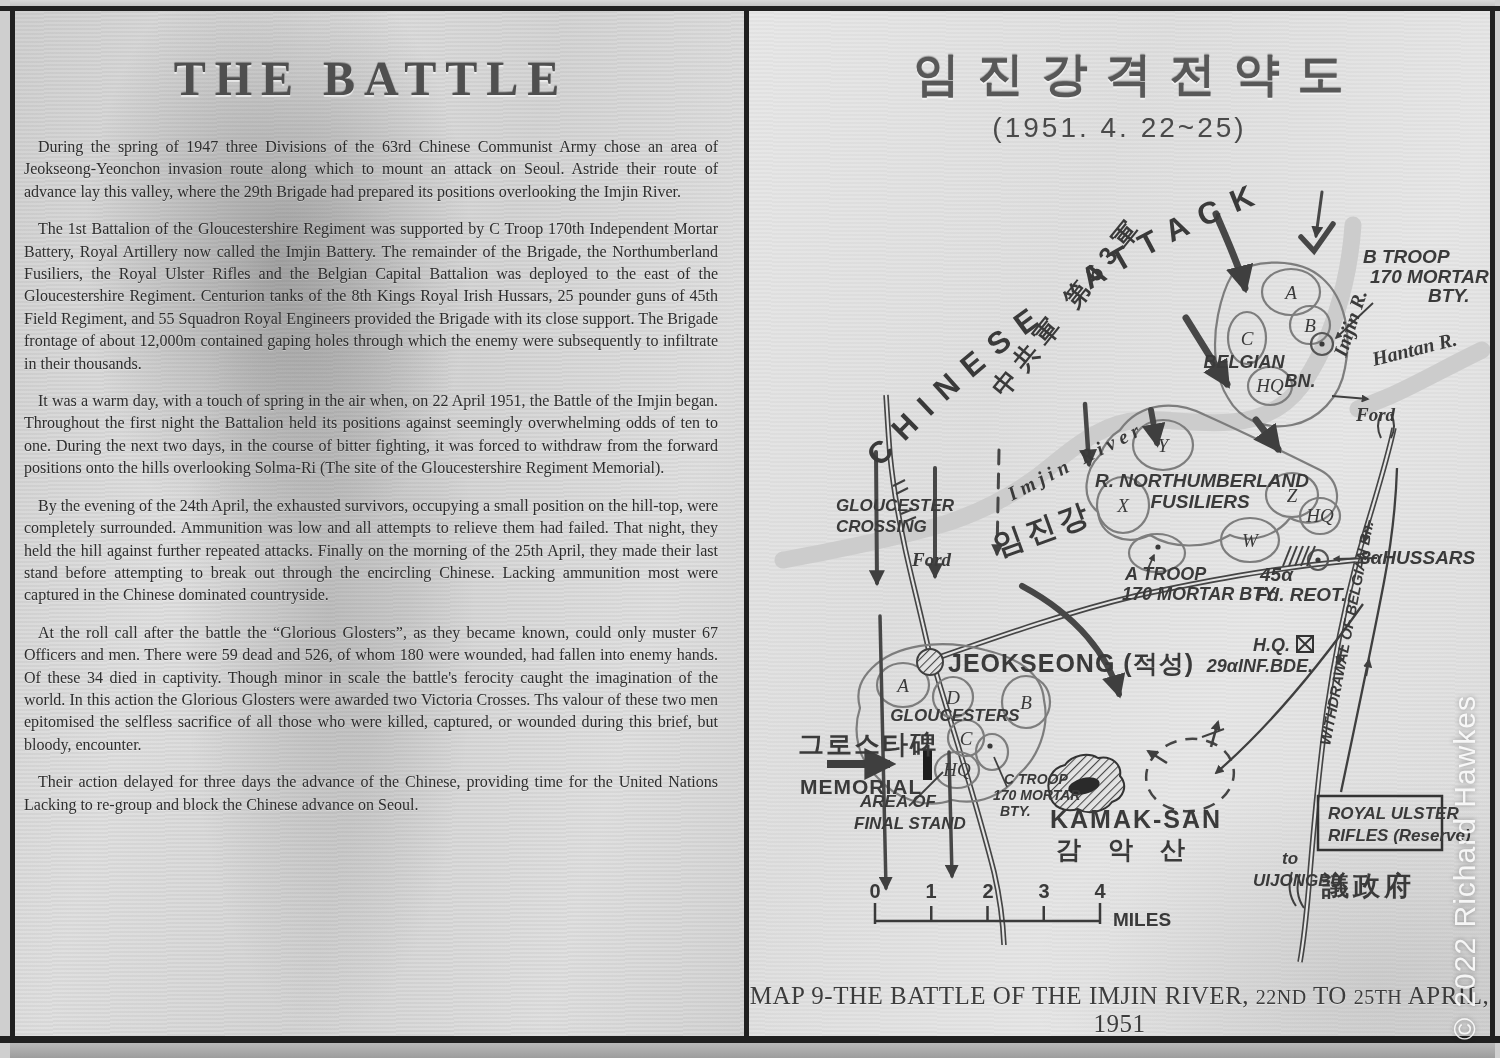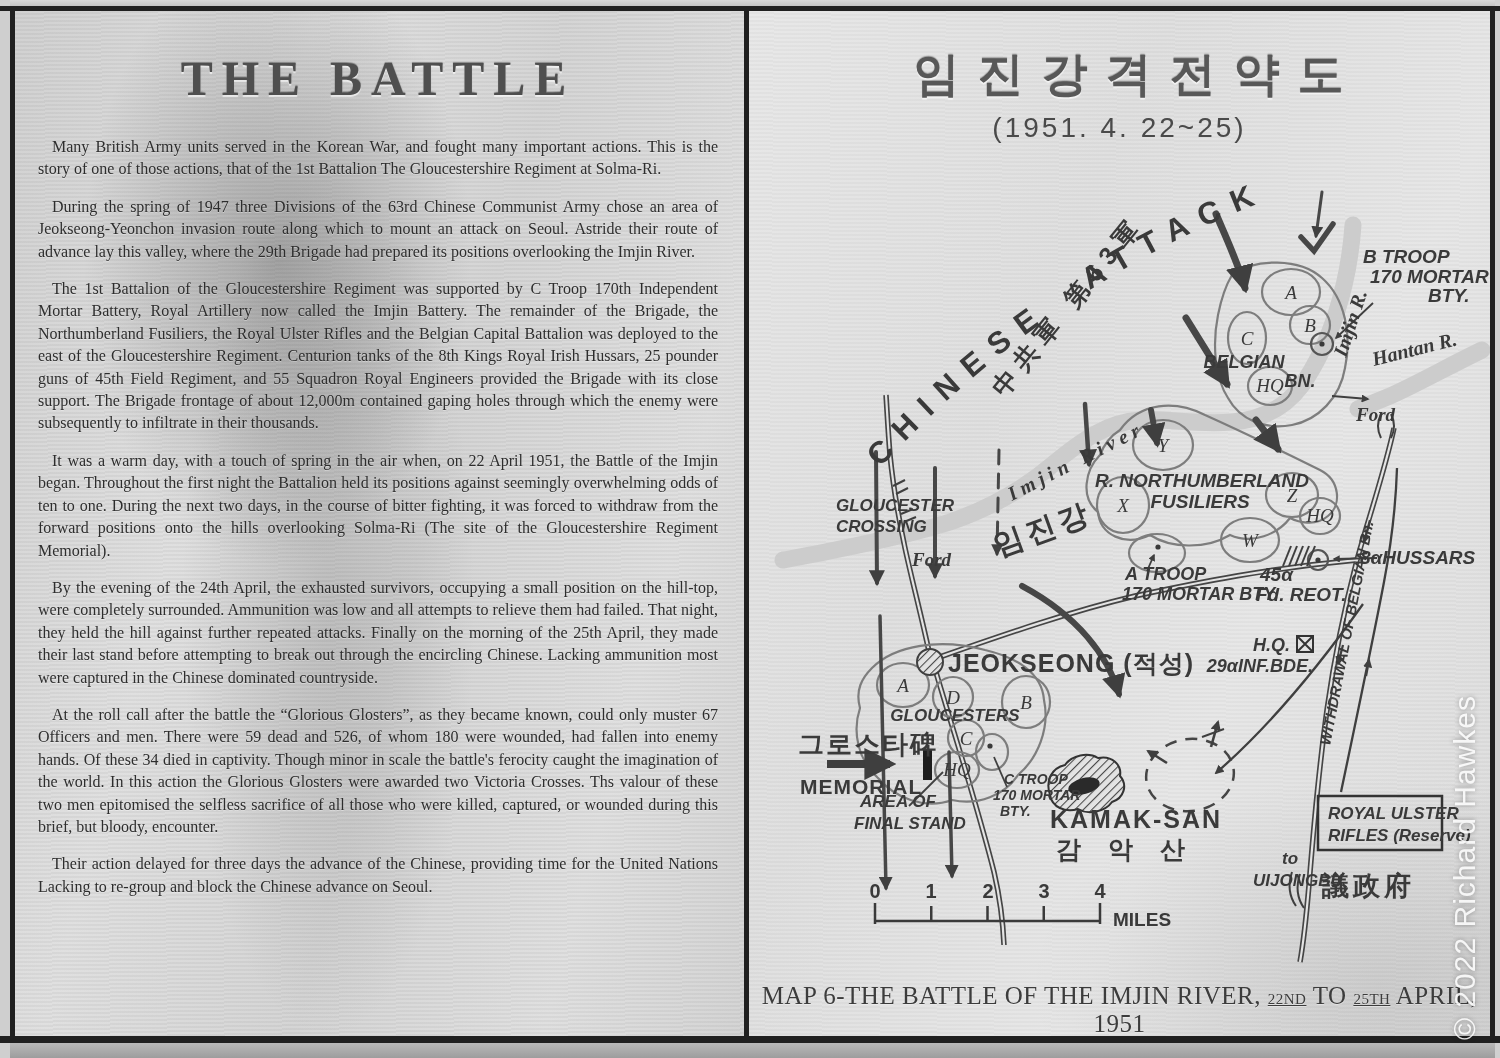--- a/index.html
+++ b/index.html
@@ -27,40 +27,40 @@
       radial-gradient(ellipse 210px 620px at 43% 58%, rgba(50,50,50,0.16), rgba(0,0,0,0) 70%),
       repeating-linear-gradient(179deg, rgba(255,255,255,0.05) 0 2px, rgba(0,0,0,0.03) 2px 4px),
       linear-gradient(105deg,#cfcfcf,#dedede 30%,#d3d3d3 55%,#dedede 80%,#d2d2d2);}
   #panel-right{left:749px;width:741px;
     background:
       radial-gradient(ellipse 500px 300px at 85% 95%, rgba(40,40,40,0.10), rgba(0,0,0,0) 70%),
       repeating-linear-gradient(181deg, rgba(255,255,255,0.05) 0 2px, rgba(0,0,0,0.025) 2px 4px),
       linear-gradient(115deg,#e7e7e7,#dedede 35%,#e6e6e6 65%,#dadada);}
 
   
-  #panel-left .inner{padding:40px 26px 0 23px;}
+  #panel-left .inner{padding:40px 26px 0 9px;}
   h1.battle-title{margin:0 0 30px 0;text-align:center;
     font-family:"Liberation Serif",serif;font-weight:bold;
     font-size:48px;letter-spacing:9px;color:#4f4f4f;
     text-shadow:0 2px 1px rgba(255,255,255,0.65), 0 -1px 1px rgba(0,0,0,0.35);}
   .body-text p{margin:0 0 15px 0;font-family:"Liberation Serif",serif;
     font-size:16px;line-height:22.4px;text-align:justify;text-indent:14px;
     color:#2d2d2d;text-shadow:0 1px 0 rgba(255,255,255,0.35);}
 
   
   .kr-title{margin-top:33px;text-align:center;font-family:"Liberation Serif",serif;
     font-weight:bold;font-size:46px;letter-spacing:18px;color:#585858;
     text-shadow:0 2px 1px rgba(255,255,255,0.6), 0 -1px 1px rgba(0,0,0,0.3);margin-left:36px;}
   .kr-sub{margin-top:6px;text-align:center;font-family:Liberation Sans, sans-serif;
     font-size:28px;letter-spacing:3px;color:#4a4a4a;}
   #map-svg{position:absolute;left:0;top:0;}
   .map-caption{position:absolute;left:0;top:971px;width:100%;text-align:center;
     font-family:"Liberation Serif",serif;font-size:25px;color:#3c3c3c;letter-spacing:0.5px;
     text-shadow:0 1px 0 rgba(255,255,255,0.4);}
-  .map-caption .sm{font-size:15px;text-decoration:underline;}
+  .map-caption .sm{font-size:20px;}
 
   
   text{font-family:"Liberation Sans",sans-serif;fill:#3a3a3a;}
   .lbl{font-style:italic;font-weight:bold;}
   .lbl-u{font-weight:bold;}
   .riv{font-family:"Liberation Serif",serif;font-style:italic;font-weight:bold;}
   .unit{font-family:"Liberation Serif",serif;font-style:italic;font-size:19px;text-anchor:middle;}
 
   
   #watermark{position:absolute;left:1448px;top:1040px;transform:rotate(-90deg);
@@ -79,21 +79,20 @@
   <div class="seam" id="seam-top"></div>
   <div class="seam" id="seam-bottom"></div>
   <div class="seam" id="seam-left"></div>
   <div class="seam" id="seam-mid"></div>
   <div class="seam" id="seam-right"></div>
 
   <div class="panel" id="panel-left">
     <div class="inner">
       <h1 class="battle-title">THE BATTLE</h1>
       <div class="body-text">
-        <p>Many British Army units served in the Korean War, and fought many important actions. This is the story of one of those actions, that of the 1st Battalion The Gloucestershire Regiment at Solma-Ri.</p>
         <p>During the spring of 1947 three Divisions of the 63rd Chinese Communist Army chose an area of Jeokseong-Yeonchon invasion route along which to mount an attack on Seoul. Astride their route of advance lay this valley, where the 29th Brigade had prepared its positions overlooking the Imjin River.</p>
         <p>The 1st Battalion of the Gloucestershire Regiment was supported by C Troop 170th Independent Mortar Battery, Royal Artillery now called the Imjin Battery. The remainder of the Brigade, the Northumberland Fusiliers, the Royal Ulster Rifles and the Belgian Capital Battalion was deployed to the east of the Gloucestershire Regiment. Centurion tanks of the 8th Kings Royal Irish Hussars, 25 pounder guns of 45th Field Regiment, and 55 Squadron Royal Engineers provided the Brigade with its close support. The Brigade frontage of about 12,000m contained gaping holes through which the enemy were subsequently to infiltrate in their thousands.</p>
         <p>It was a warm day, with a touch of spring in the air when, on 22 April 1951, the Battle of the Imjin began. Throughout the first night the Battalion held its positions against seemingly overwhelming odds of ten to one. During the next two days, in the course of bitter fighting, it was forced to withdraw from the forward positions onto the hills overlooking Solma-Ri (The site of the Gloucestershire Regiment Memorial).</p>
         <p>By the evening of the 24th April, the exhausted survivors, occupying a small position on the hill-top, were completely surrounded. Ammunition was low and all attempts to relieve them had failed. That night, they held the hill against further repeated attacks. Finally on the morning of the 25th April, they made their last stand before attempting to break out through the encircling Chinese. Lacking ammunition most were captured in the Chinese dominated countryside.</p>
         <p>At the roll call after the battle the “Glorious Glosters”, as they became known, could only muster 67 Officers and men. There were 59 dead and 526, of whom 180 were wounded, had fallen into enemy hands. Of these 34 died in captivity. Though minor in scale the battle's ferocity caught the imagination of the world. In this action the Glorious Glosters were awarded two Victoria Crosses. Ths valour of these two men epitomised the selfless sacrifice of all those who were killed, captured, or wounded during this brief, but bloody, encounter.</p>
         <p>Their action delayed for three days the advance of the Chinese, providing time for the United Nations Lacking to re-group and block the Chinese advance on Seoul.</p>
       </div>
     </div>
   </div>
 
@@ -320,21 +319,21 @@
           <text x="931" y="898">1</text>
           <text x="988" y="898">2</text>
           <text x="1044" y="898">3</text>
           <text x="1100" y="898">4</text>
         </g>
         <text x="1113" y="926" stroke="none" fill="#3a3a3a" font-size="19" font-weight="bold">MILES</text>
       </g>
     </svg>
 
     <div class="map-caption">
-      <span>MAP 6-THE BATTLE OF THE IMJIN RIVER,</span>
+      <span>MAP 9-THE BATTLE OF THE IMJIN RIVER,</span>
       <span class="sm">22ND</span>
       <span>TO</span>
       <span class="sm">25TH</span>
       <span>APRIL, 1951</span>
     </div>
   </div>
 
   <div id="watermark">© 2022 Richard Hawkes</div>
 </div>
 

